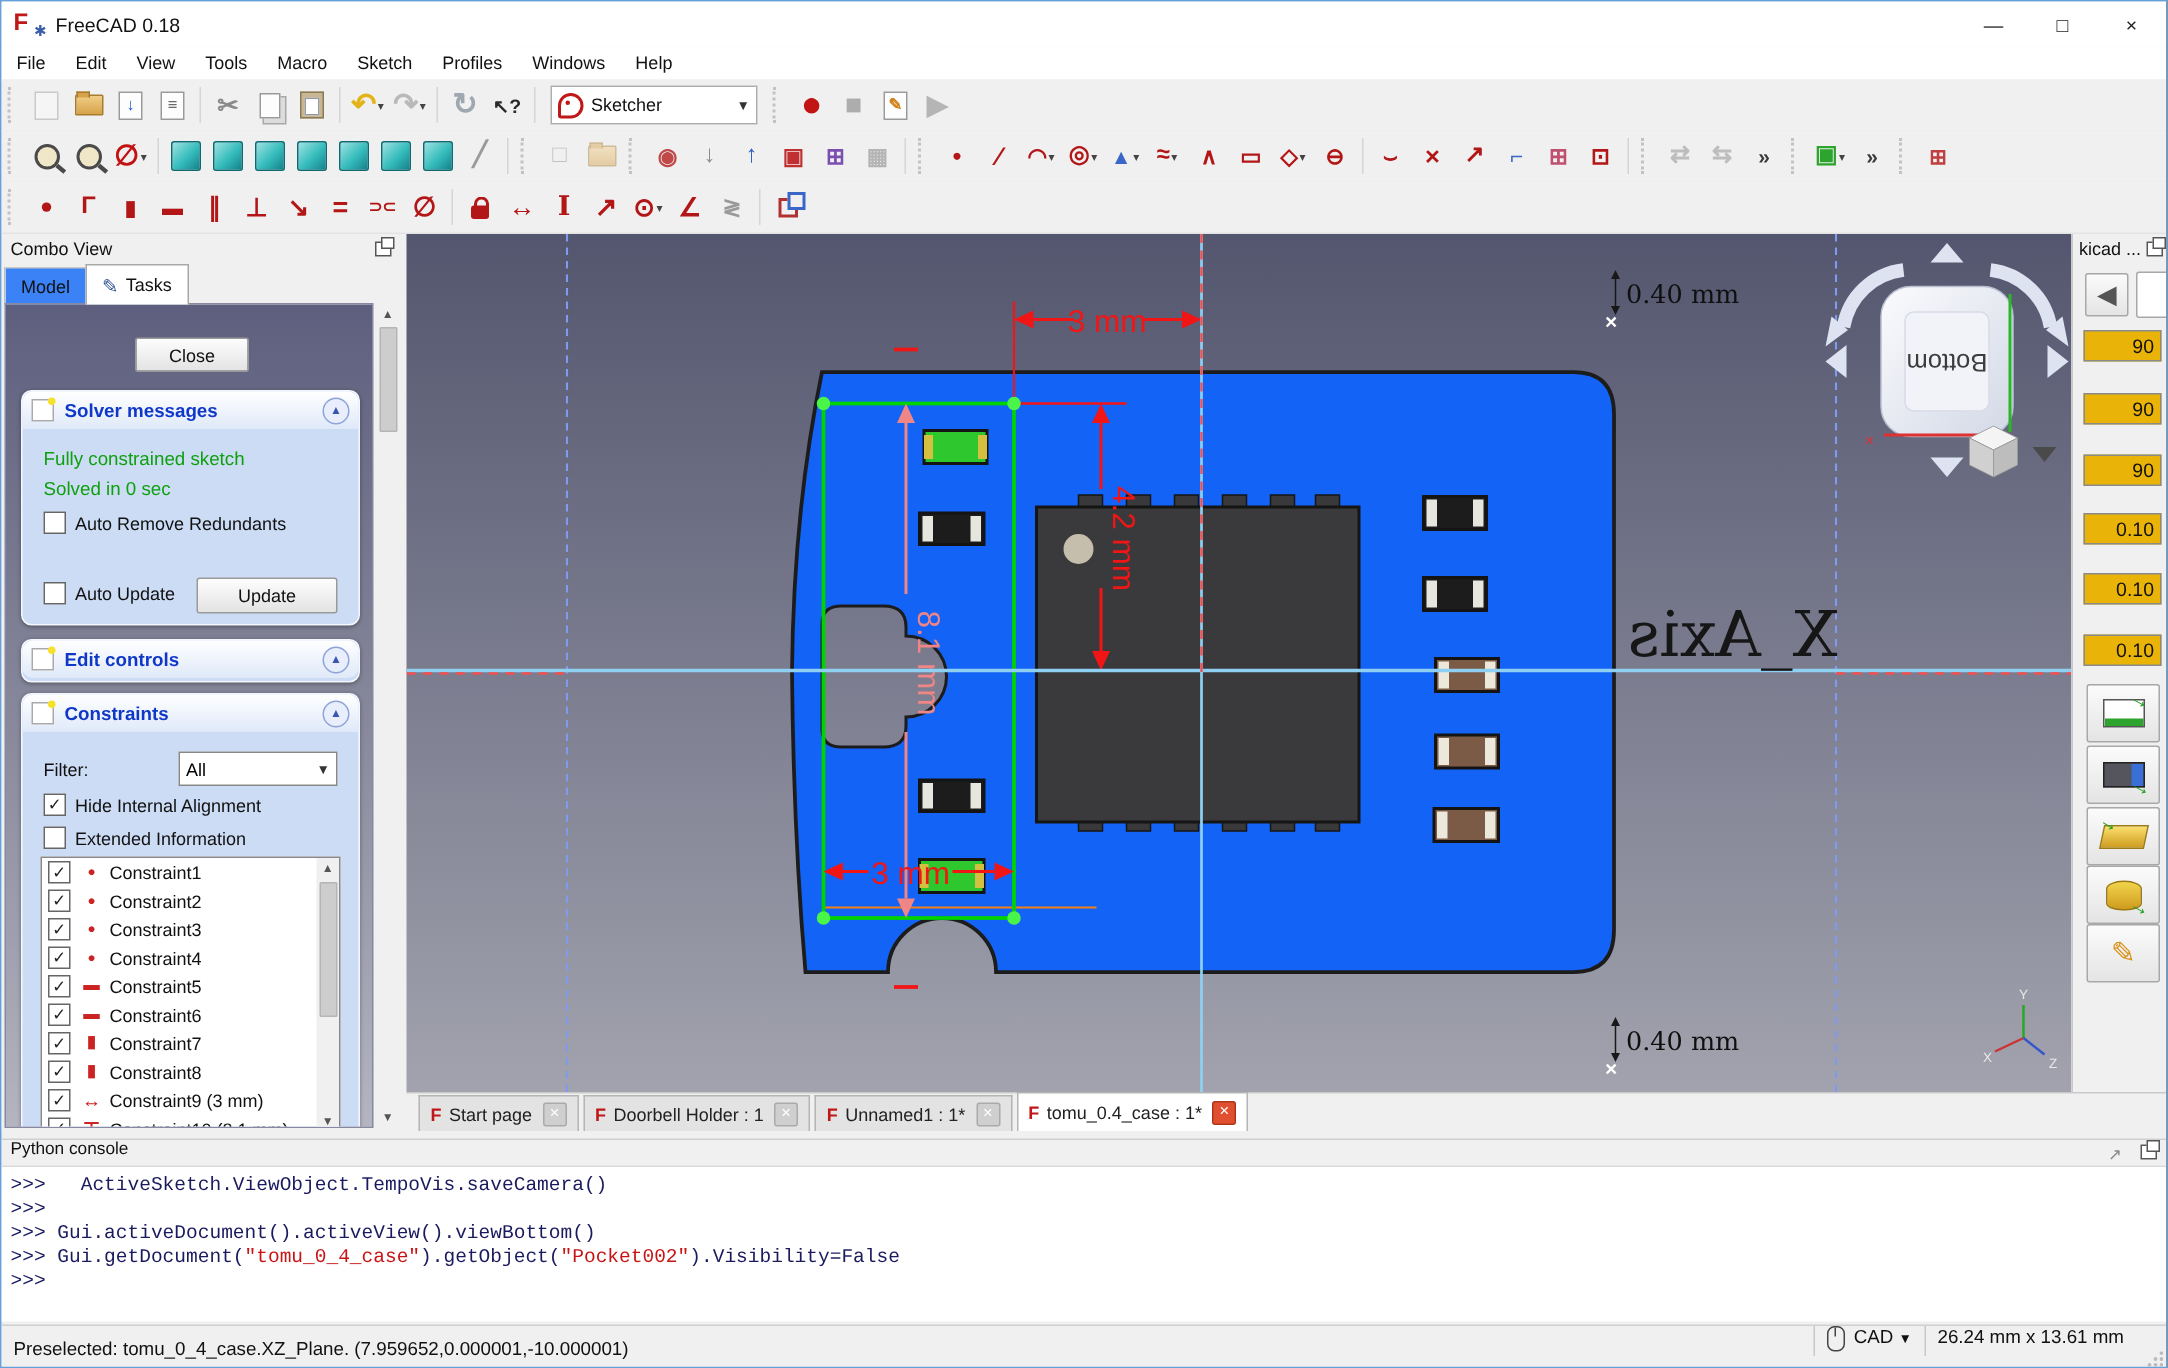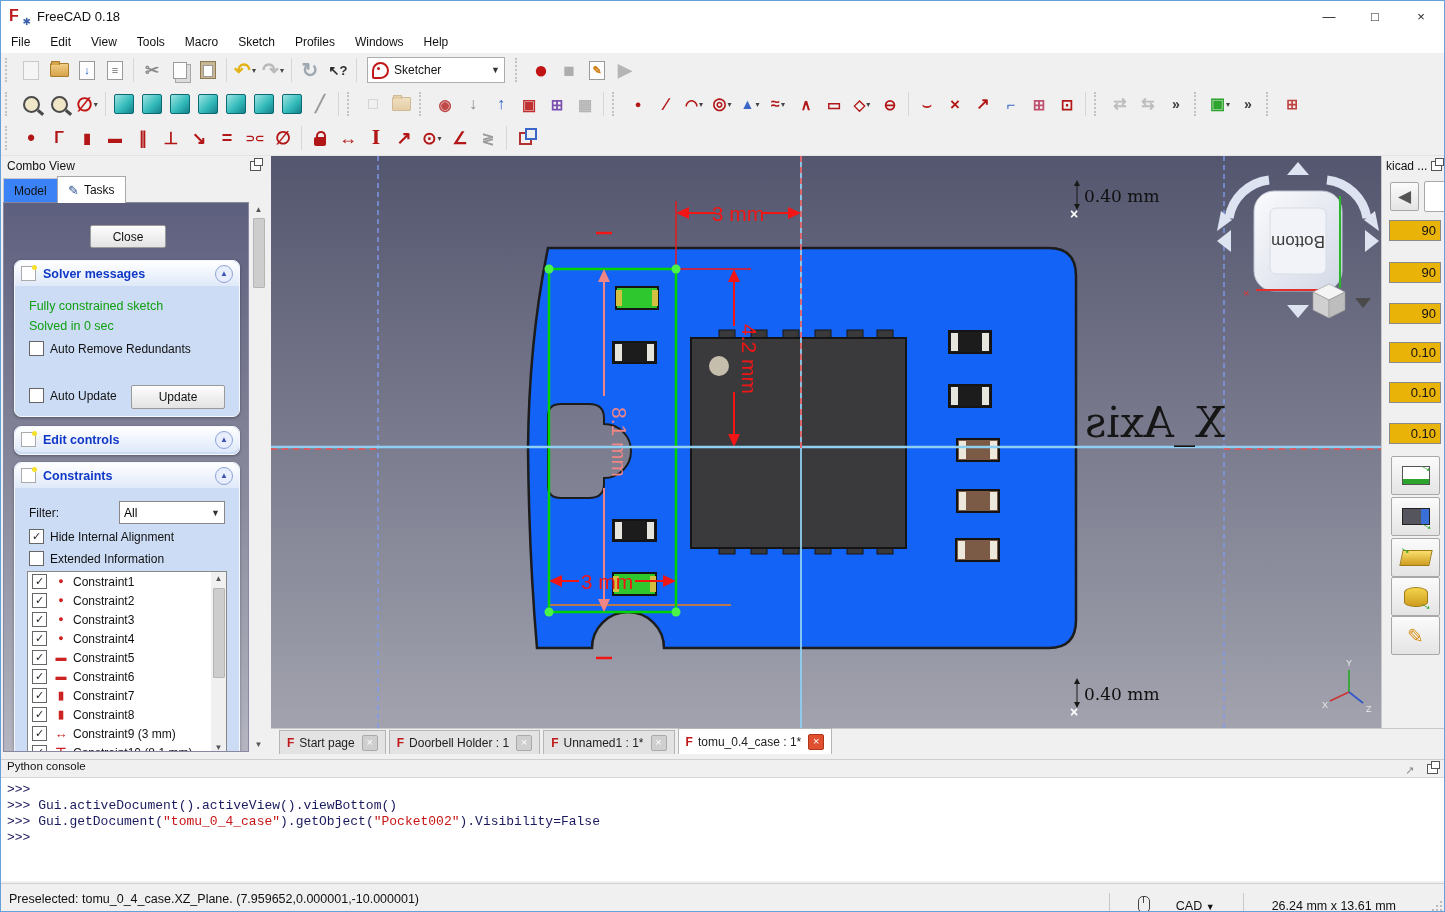--- a/index.html
+++ b/index.html
@@ -99,21 +99,21 @@
   
   #py-header{position:absolute;left:0;top:758px;width:100%;height:18px;background:#f0f0f0;display:flex;align-items:flex-start;justify-content:space-between;padding:0 6px;box-sizing:border-box;border-top:1px solid #cfcfcf;}
   #py-header .t{font-size:11.5px;color:#111;}
   #py-body{position:absolute;left:0;top:776px;width:100%;height:104px;background:#fff;border-top:1px solid #d8d8d8;padding:4px 0 0 6px;box-sizing:border-box;}
   .pc-line{font-family:"Liberation Mono",monospace;font-size:13px;line-height:16px;white-space:pre;color:#1a1a5e;}
   .pc-k{color:#0000d8;font-weight:bold;}
   .pc-s{color:#c81414;}
   
   #statusbar{position:absolute;left:0;top:882px;width:100%;height:30px;background:#f0f0f0;border-top:1px solid #cfcfcf;display:flex;align-items:center;box-sizing:border-box;}
   #sb-msg{font-size:12.5px;color:#111;margin-left:8px;flex:1;}
-  #sb-right{display:flex;align-items:flex-end;height:100%;gap:20px;}
+  #sb-right{display:flex;align-items:flex-start;height:100%;}
   .sb-sep{width:1px;height:20px;background:#c8c8c8;margin:0 8px;}
   #mouse-ic{width:10px;height:15px;border:1.5px solid #444;border-radius:5px;position:relative;margin-right:6px;}
   #mouse-ic::after{content:"";position:absolute;left:4px;top:0;width:1.5px;height:6px;background:#444;}
   #sb-nav{font-size:12.5px;color:#111;}
   #sb-nav .dd{font-size:9px;}
   #sb-dim{font-size:12.5px;color:#111;margin-right:14px;}
   #sb-grip{width:12px;height:12px;margin-right:2px;align-self:flex-end;
     background:radial-gradient(circle at 3px 9px,#bbb 1px,transparent 1.5px),radial-gradient(circle at 7px 9px,#bbb 1px,transparent 1.5px),radial-gradient(circle at 7px 5px,#bbb 1px,transparent 1.5px),radial-gradient(circle at 11px 9px,#bbb 1px,transparent 1.5px),radial-gradient(circle at 11px 5px,#bbb 1px,transparent 1.5px),radial-gradient(circle at 11px 1px,#bbb 1px,transparent 1.5px);}
 </style>
 </head>
@@ -785,20 +785,21 @@
   </div>
 
   <div id="py-header">
     <span class="t">Python console</span>
     <span>
       <span style="font-size:11px;color:#888;margin-right:8px;">↗</span>
       <span class="ic-dock"></span>
     </span>
   </div>
   <div id="py-body">
+      <div class="pc-line"><span class="pc-t">&gt;&gt;&gt;   ActiveSketch.ViewObject.TempoVis.saveCamera()</span></div>
       <div class="pc-line"><span class="pc-t">&gt;&gt;&gt;</span></div>
       <div class="pc-line"><span class="pc-t">&gt;&gt;&gt; Gui.activeDocument().activeView().viewBottom()</span></div>
       <div class="pc-line"><span class="pc-t">&gt;&gt;&gt; Gui.getDocument(</span><span class="pc-s">"tomu_0_4_case"</span><span class="pc-t">).getObject(</span><span class="pc-s">"Pocket002"</span><span class="pc-t">).Visibility=False</span></div>
       <div class="pc-line"><span class="pc-t">&gt;&gt;&gt;</span></div>
     </div>
 
   <div id="statusbar">
     <div id="sb-msg">Preselected: tomu_0_4_case.XZ_Plane. (7.959652,0.000001,-10.000001)</div>
     <div id="sb-right">
       <div class="sb-sep"></div>

